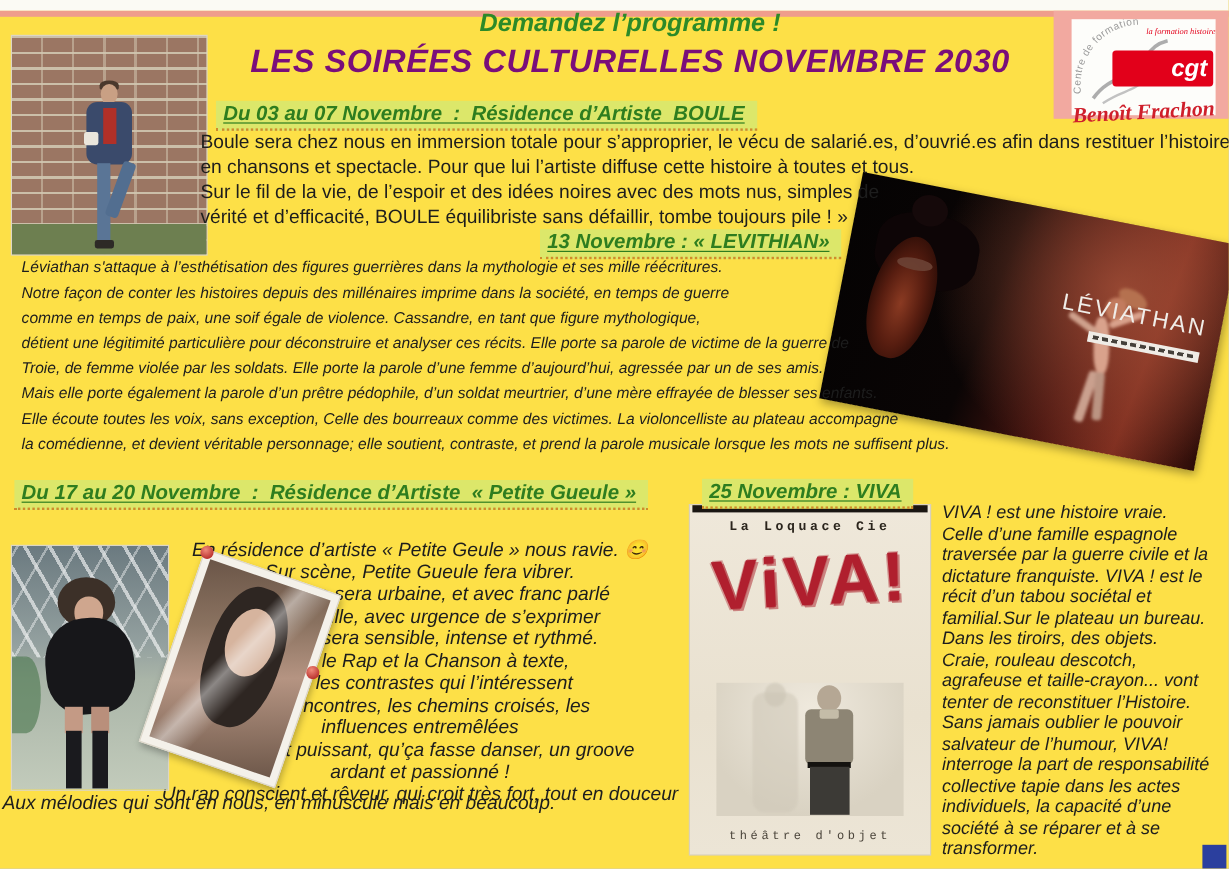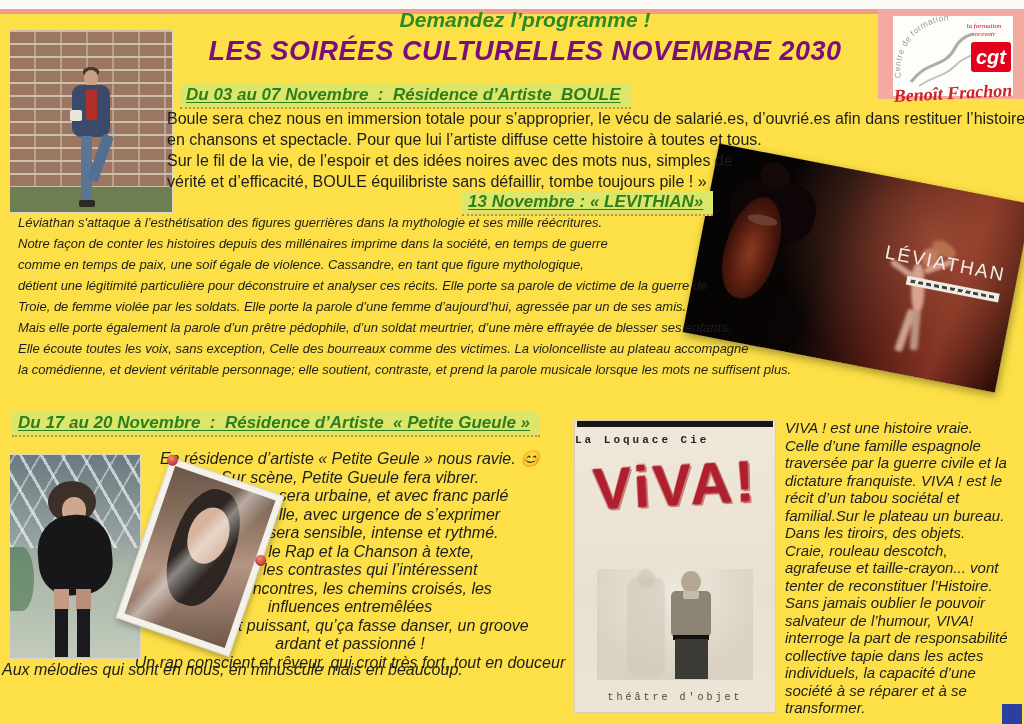--- a/index.html
+++ b/index.html
@@ -18,34 +18,34 @@
   
   .tagline{position:absolute;left:180px;top:8px;width:690px;text-align:center;
     font-size:21px;font-weight:bold;font-style:italic;color:#2c8a28;z-index:3;}
   .main-title{position:absolute;left:150px;top:36px;width:750px;text-align:center;
     font-size:27px;font-weight:bold;font-style:italic;color:#7a0e7a;letter-spacing:.5px;z-index:3;}
 
   
   .logo-card{position:absolute;left:893px;top:16px;width:120px;height:80px;background:#fdfdfa;z-index:3;}
   .logo-card svg{position:absolute;left:0;top:0;}
   .logo-cgt{position:absolute;right:2px;top:26px;width:40px;height:30px;background:#e2001a;border-radius:3px;
-    color:#fff;font-weight:bold;font-style:italic;font-size:20px;text-align:center;line-height:30px;}
+    color:#fff;font-weight:bold;font-style:italic;font-size:20px;text-align:center;line-height:30px;padding-left:44px;}
   .logo-script{position:absolute;right:0px;top:6px;width:58px;font-size:7px;font-style:italic;color:#e2001a;
     text-align:center;line-height:8px;font-family:"Liberation Serif",serif;}
   .logo-sign{position:absolute;left:-8px;bottom:-8px;width:136px;text-align:center;color:#cf1f2b;
     font-family:"Liberation Serif",serif;font-style:italic;font-weight:bold;font-size:18px;transform:rotate(-3deg);}
 
   
   .sec-header{position:absolute;display:inline-block;background:#dce76a;color:#2e7d1f;
     font-size:17px;font-weight:bold;font-style:italic;padding:1px 10px 2px 6px;
     text-decoration:underline;text-underline-offset:2px;
     border-bottom:2px dotted #d08b2a;white-space:pre;z-index:5;}
   .h-boule{left:180px;top:84px;}
-  .h-lev{left:462px;top:191px;}
-  .h-pg{left:12px;top:412px;}
+  .h-lev{left:450px;top:191px;}
+  .h-pg{left:12px;top:400px;}
   .h-viva{left:585px;top:399px;}
 
   
   .para{position:absolute;white-space:pre;z-index:2;}
   .p-boule{left:167px;top:108px;font-size:16px;line-height:21px;}
   .p-lev{left:18px;top:212px;font-size:13px;font-style:italic;line-height:21px;}
   .p-lev-last{left:0;top:377px;width:948px;text-align:right;font-size:16px;font-style:italic;}
   .p-pg{left:30px;top:450px;width:640px;text-align:center;font-size:16px;font-style:italic;line-height:18.5px;}
   .p-pg-last{left:2px;top:661px;font-size:16px;font-style:italic;}
   .p-viva{left:785px;top:419px;width:240px;font-size:15px;font-style:italic;line-height:17.5px;}
@@ -125,21 +125,21 @@
     background:linear-gradient(115deg,rgba(255,255,255,0) 38%,rgba(255,255,255,.45) 46%,rgba(255,255,255,0) 60%);}
   .pl-pin1{left:-4px;top:-4px;width:11px;height:11px;border-radius:50%;background:radial-gradient(circle at 35% 35%,#f08a7a,#a81414);}
   .pl-pin2{right:-5px;top:62px;width:11px;height:11px;border-radius:50%;background:radial-gradient(circle at 35% 35%,#f08a7a,#a81414);}
 
   
   .poster{position:absolute;left:575px;top:421px;width:200px;height:291px;z-index:2;
     background:linear-gradient(180deg,#efe8da 0%,#e9e1d0 60%,#ece5d6 100%);
     box-shadow:0 0 0 1px #d8d0bd;}
   .poster>div{position:absolute;}
   .vp-bar{left:2px;top:0;right:2px;height:6px;background:#1a1612;}
-  .vp-company{left:0;top:13px;width:100%;font-family:"Liberation Mono",monospace;
+  .vp-company{left:0;top:13px;width:100%;text-align:center;font-family:"Liberation Mono",monospace;
     font-weight:bold;font-size:11px;letter-spacing:3px;color:#2a241c;}
   .vp-title{left:0;top:30px;width:100%;text-align:center;font-size:58px;font-weight:bold;color:#b01f2e;
     letter-spacing:3px;transform:rotate(-3deg);
     text-shadow:2px 2px 0 rgba(169,32,42,.5),-1px 1px 0 rgba(169,32,42,.4),1px -1px 0 rgba(169,32,42,.35);}
   .vp-photo{left:22px;top:148px;right:22px;bottom:32px;
     background:radial-gradient(circle at 50% 20%,#efe9dd,#d9d2c2 75%);}
   .vp-photo>div{position:absolute;}
   .vm-head{left:84px;top:2px;width:20px;height:22px;background:#b5a794;border-radius:50%;}
   .vm-shirt{left:74px;top:22px;width:40px;height:46px;background:#8d8574;border-radius:5px;}
   .vm-collar{left:86px;top:22px;width:16px;height:8px;background:#c4bca8;border-radius:2px;}
@@ -167,21 +167,21 @@
     <svg width="120" height="80" viewBox="0 0 120 80">
       <defs>
           <path id="arcpath" d="M 8 62 A 50 50 0 0 1 76 8"></path>
         </defs>
       <text font-size="8.5" fill="#9a9a9a" font-family="Liberation Sans, sans-serif" letter-spacing="0.5">
         <textPath href="#arcpath">Centre de formation</textPath>
       </text>
       <path d="M18,66 C34,44 52,52 62,32 C66,24 72,20 80,18" stroke="#adadad" stroke-width="3" fill="none"></path>
       <path d="M26,70 C44,58 50,62 64,48 C70,42 78,40 86,36" stroke="#c2c2c2" stroke-width="2" fill="none"></path>
     </svg>
-    <div class="logo-script">la formation recevoir</div>
+    <div class="logo-script">la formation histoire</div>
     <div class="logo-cgt">cgt</div>
     <div class="logo-sign">Benoît Frachon</div>
   </div>
 
   <div class="photo-boule">
     <div class="bm-hair"></div>
     <div class="bm-head"></div>
     <div class="bm-jacket"></div>
     <div class="bm-sweater"></div>
     <div class="bm-mug"></div>
@@ -206,20 +206,21 @@
     </div>
     <div class="lv-title">LÉVIATHAN</div>
     <div class="lv-caption">
         <div></div>
       </div>
   </div>
 
   <div class="sec-header h-boule">Du 03 au 07 Novembre  :  Résidence d’Artiste  BOULE</div>
   <div class="sec-header h-lev">13 Novembre : « LEVITHIAN»</div>
   <div class="sec-header h-pg">Du 17 au 20 Novembre  :  Résidence d’Artiste  « Petite Gueule »</div>
+  <div class="sec-header h-viva">25 Novembre : VIVA</div>
 
   <div class="para p-boule">Boule sera chez nous en immersion totale pour s’approprier, le vécu de salarié.es, d’ouvrié.es afin dans restituer l’histoire
 en chansons et spectacle. Pour que lui l’artiste diffuse cette histoire à toutes et tous.
 Sur le fil de la vie, de l’espoir et des idées noires avec des mots nus, simples de
 vérité et d’efficacité, BOULE équilibriste sans défaillir, tombe toujours pile ! »</div>
   <div class="para p-lev">Léviathan s'attaque à l’esthétisation des figures guerrières dans la mythologie et ses mille réécritures.
 Notre façon de conter les histoires depuis des millénaires imprime dans la société, en temps de guerre
 comme en temps de paix, une soif égale de violence. Cassandre, en tant que figure mythologique,
 détient une légitimité particulière pour déconstruire et analyser ces récits. Elle porte sa parole de victime de la guerre de
 Troie, de femme violée par les soldats. Elle porte la parole d’une femme d’aujourd’hui, agressée par un de ses amis.

